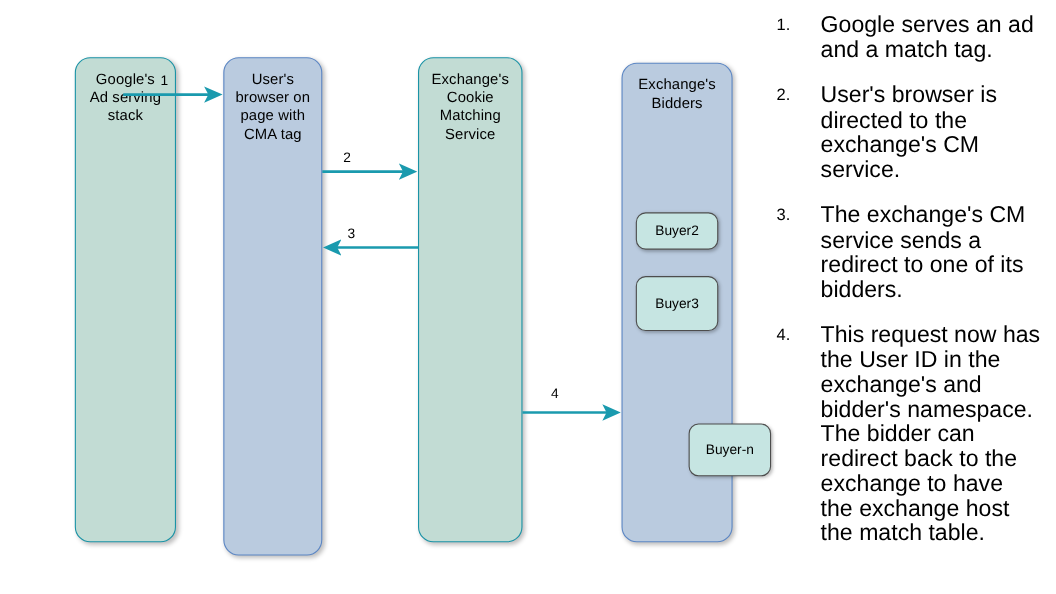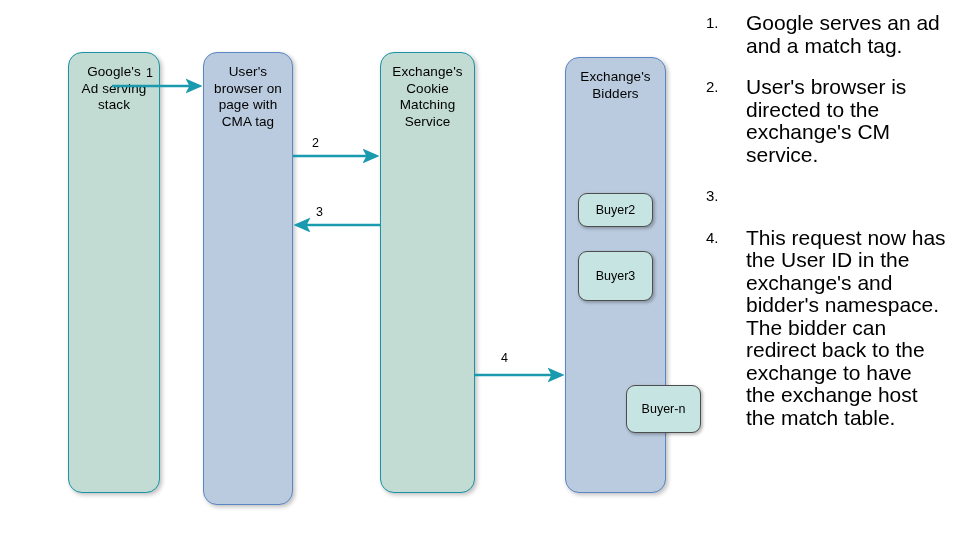--- a/index.html
+++ b/index.html
@@ -173,20 +173,21 @@
     <div class="note-item">
       <div class="note-num">1.</div>
       <div class="note-text">Google serves an ad and a match tag.</div>
     </div>
     <div class="note-item">
       <div class="note-num">2.</div>
       <div class="note-text">User's browser is directed to the exchange's CM service.</div>
     </div>
     <div class="note-item">
       <div class="note-num">3.</div>
+      <div class="note-text">The exchange's CM service sends a redirect to one of its bidders.</div>
     </div>
     <div class="note-item">
       <div class="note-num">4.</div>
       <div class="note-text">This request now has the User ID in the exchange's and bidder's namespace. The bidder can redirect back to the exchange to have the exchange host the match table.</div>
     </div>
   </div>
 
 </div>
 
 </body></html>

